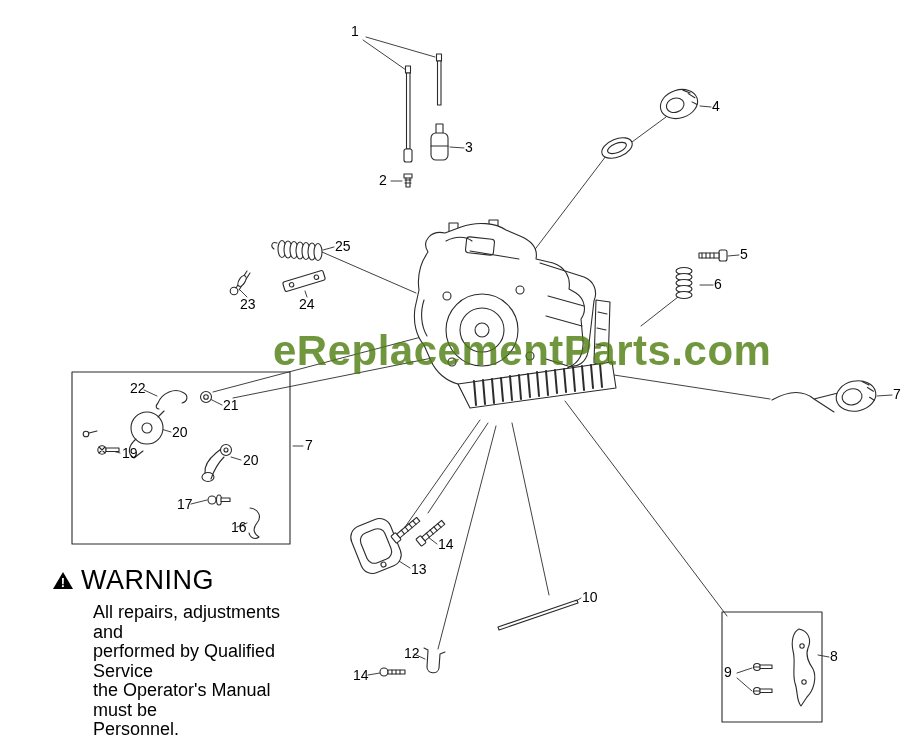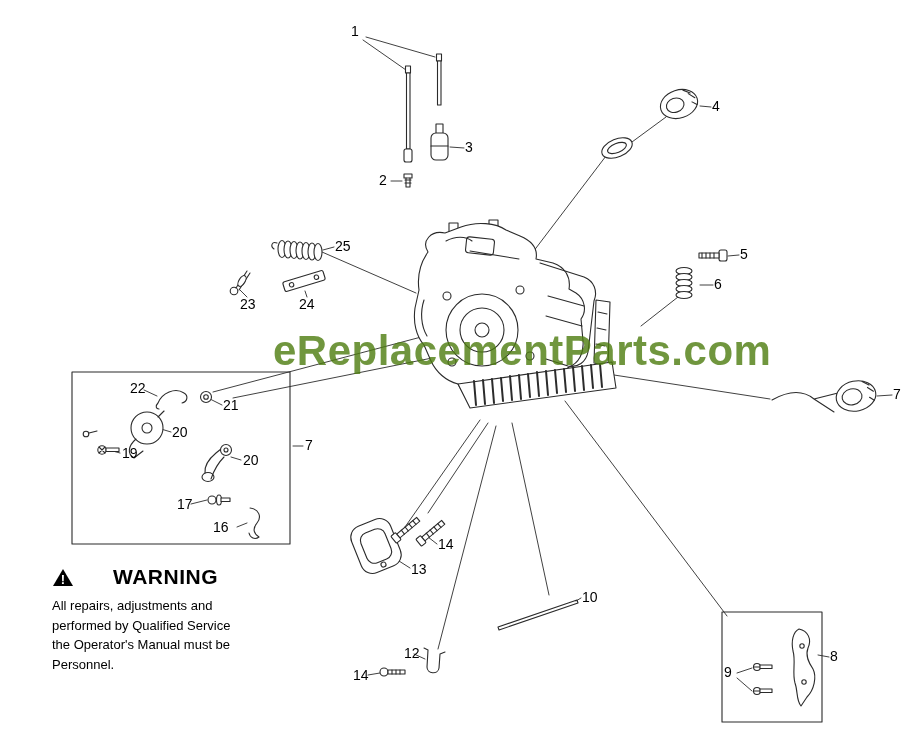--- a/index.html
+++ b/index.html
@@ -4,22 +4,22 @@
 <style>
   html,body { margin:0; padding:0; background:#ffffff; }
   .stage { position:relative; width:923px; height:750px; background:#ffffff; overflow:hidden;
            font-family:"Liberation Sans", sans-serif; }
   svg.diagram { position:absolute; left:0; top:0; }
   .co { position:absolute; font-size:14px; color:#000; user-select:none; }
   .watermark { position:absolute; left:238px; top:327px; font-size:42px; font-weight:bold;
                color:#4d7c0f; opacity:.8; letter-spacing:.5px; white-space:nowrap;margin-left:35px; }
   .warning { position:absolute; left:52px; top:565px; width:256px; color:#000; }
   .warning-head { display:flex; align-items:center; gap:7px; }
-  .warning-head .wtitle { font-size:21px; font-weight:bold; letter-spacing:.5px;margin-left:32px; }
-  .warning-text { margin-top:7px; font-size:13px; line-height:19.5px; }
+  .warning-head .wtitle { font-size:27px; font-weight:normal; letter-spacing:.5px; }
+  .warning-text { margin-top:7px; font-size:18px; line-height:19.5px;margin-left:41px; }
 </style>
 </head>
 <body>
 
 <div class="stage">
 
   <svg class="diagram" width="923" height="750" viewBox="0 0 923 750">
     <g stroke="#2b2b2b" fill="none" stroke-width="1.1" stroke-linecap="round" stroke-linejoin="round">
 
       <g stroke-width="0.9">
@@ -285,21 +285,21 @@
   <span class="co" style="left:714px;top:276px">6</span>
   <span class="co" style="left:893px;top:386px">7</span>
   <span class="co" style="left:830px;top:648px">8</span>
   <span class="co" style="left:724px;top:664px">9</span>
   <span class="co" style="left:582px;top:589px">10</span>
   <span class="co" style="left:353px;top:667px">14</span>
   <span class="co" style="left:404px;top:645px">12</span>
   <span class="co" style="left:411px;top:561px">13</span>
   <span class="co" style="left:438px;top:536px">14</span>
   <span class="co" style="left:305px;top:437px">7</span>
-  <span class="co" style="left:213px;top:519px">16</span>
+  <span class="co" style="left:231px;top:519px">16</span>
   <span class="co" style="left:177px;top:496px">17</span>
   <span class="co" style="left:243px;top:452px">20</span>
   <span class="co" style="left:122px;top:445px">19</span>
   <span class="co" style="left:172px;top:424px">20</span>
   <span class="co" style="left:223px;top:397px">21</span>
   <span class="co" style="left:130px;top:380px">22</span>
   <span class="co" style="left:240px;top:296px">23</span>
   <span class="co" style="left:299px;top:296px">24</span>
   <span class="co" style="left:335px;top:238px">25</span>
 

